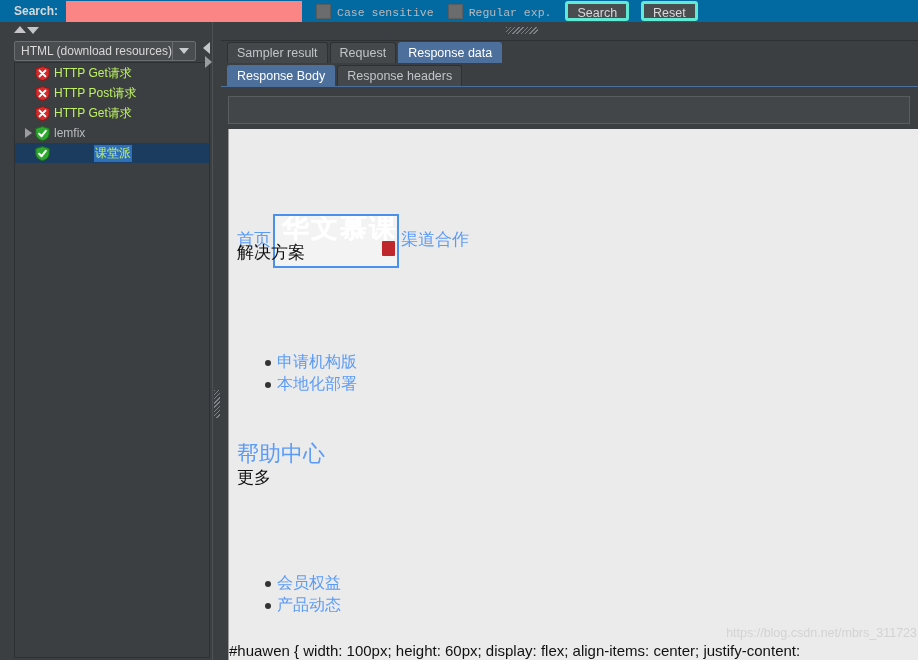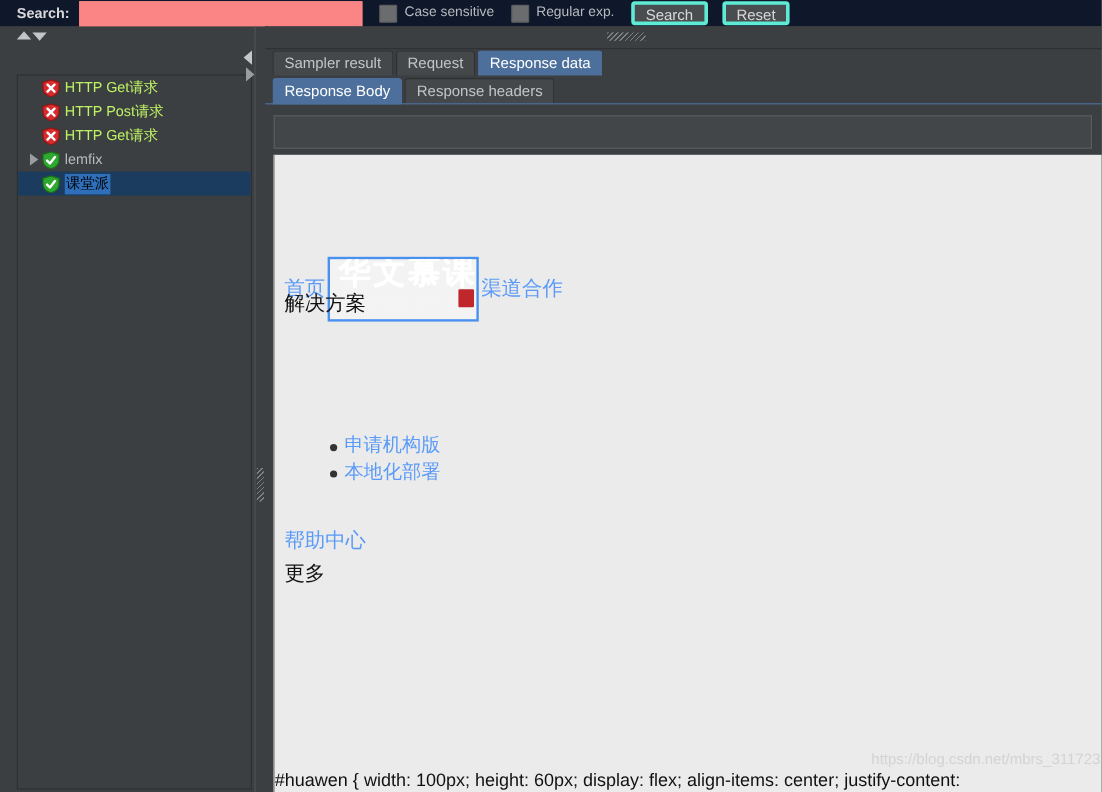--- a/index.html
+++ b/index.html
@@ -9,34 +9,34 @@
     font-family:"Liberation Sans","DejaVu Sans",sans-serif;
     font-size:12px;
     color:#bbbbbb;
     -webkit-font-smoothing:none;
   }
   .app{position:relative;width:918px;height:660px;overflow:hidden;background:#3c3f41;}
 
   
   .searchbar{
     position:absolute;left:0;top:0;width:918px;height:22px;
-    background:#0f172a;
+    background:#0369a1;
     display:flex;align-items:center;
   }
   .search-label{
     color:#d8d8d8;font-size:12px;font-weight:bold;
     margin-left:14px;margin-right:8px;white-space:nowrap;
   }
   .search-field{
     width:230px;height:18px;
     background:#fb8585;
     border:1px solid #fb8585;
     outline:none;margin-top:1px;
   }
-  .chk-wrap{display:flex;align-items:flex-start;margin-left:14px;}
+  .chk-wrap{display:flex;align-items:flex-end;margin-left:14px;font-family:Liberation Mono, monospace;}
   .chk{
     width:13px;height:13px;background:#6a6c6e;
     border:1px solid #5a5c5e;border-radius:1px;display:inline-block;
   }
   .chk-label{margin-left:6px;color:#b6b9bd;font-size:11.5px;white-space:nowrap;}
   .btn{
     height:20px;min-width:56px;
     background:#4a4d50;color:#d8d8d8;
     border:3px solid #5eead4;border-radius:3px;
     font-family:"Liberation Sans",sans-serif;font-size:12.5px;
@@ -77,21 +77,21 @@
     height:20px;display:flex;align-items:center;padding-left:6px;box-sizing:border-box;
     white-space:nowrap;
   }
   .tree-row.selected{background:#1b3c5e;}
   .expander{width:14px;display:flex;align-items:center;justify-content:center;}
   .expander .arrow{width:0;height:0;border-top:5px solid transparent;border-bottom:5px solid transparent;border-left:7px solid #9a9c9f;}
   .shield{width:15px;height:15px;margin-right:4px;flex:0 0 auto;}
   .tree-label{font-size:12px;}
   .tree-label.fail{color:#bef264;}
   .tree-label.ok{color:#b9bbbe;}
-  .tree-label.sel{color:#000000;background:#2f6fba;padding:0 1px;}
+  .tree-label.sel{color:#bef264;background:#2f6fba;padding:0 1px;margin-left:40px;}
 
   
   .vsplit{
     position:absolute;left:212px;top:22px;width:9px;height:638px;
     background:#3c3f41;border-left:1px solid #4f5254;border-right:1px solid #2f3234;
   }
   .grip-v{position:absolute;left:1px;top:368px;width:6px;height:28px;
     background-image:repeating-linear-gradient(135deg,#7d8084 0 1px,transparent 1px 3px);}
 
   
@@ -161,28 +161,28 @@
     position:absolute;left:10px;bottom:3px;width:108px;text-align:center;
     color:#f4f4f4;font-family:"DejaVu Serif",serif;font-size:7.5px;
     letter-spacing:2.2px;white-space:nowrap;
   }
   .logo-seal{
     position:absolute;right:2px;bottom:10px;width:13px;height:15px;
     background:#c0272d;border-radius:1px;
   }
   .sub-line{position:absolute;left:8px;top:112px;font-size:17px;color:#111;white-space:nowrap;}
 
-  ul.doclist{position:absolute;margin:10px;padding:0 0 0 48px;list-style:none;}
+  ul.doclist{position:absolute;margin:0;padding:0 0 0 48px;list-style:none;}
   ul.doclist li{font-size:16px;line-height:22px;color:#5b9bf8;position:relative;white-space:nowrap;}
   ul.doclist li::before{
     content:"";position:absolute;left:-12px;top:9px;width:6px;height:6px;
     background:#333;border-radius:50%;
   }
   .list1{top:222px;}
-  .help-line{position:absolute;left:8px;top:310px;font-size:17px;color:#5b9bf8;white-space:nowrap;}
+  .help-line{position:absolute;left:8px;top:310px;font-size:22px;color:#5b9bf8;white-space:nowrap;}
   .more-line{position:absolute;left:8px;top:337px;font-size:17px;color:#111;white-space:nowrap;}
   .list2{top:443px;}
 
   .csscode{
     position:absolute;left:0;top:513px;width:690px;
     font-size:15px;color:#111;white-space:nowrap;overflow:hidden;
     font-family:"Liberation Sans","DejaVu Sans",sans-serif;
   }
   .watermark{
     position:absolute;right:2px;top:497px;
@@ -211,20 +211,26 @@
     <button class="btn reset">Reset</button>
   </div>
 
   <div class="leftpanel">
 
     <div class="arrows-row">
       <span class="tri up"></span>
       <span class="tri down"></span>
     </div>
 
+    <div class="combo">
+      <span class="combo-text">HTML (download resources)</span>
+      <span class="combo-arrowbox">
+        <span class="caret-down"></span>
+      </span>
+    </div>
 
     <div class="tree" id="tree">
         <div class="tree-row">
           <span class="expander"></span>
           <span class="shield"><svg viewBox="0 0 15 15" width="15" height="15">
               <path d="M7.5 0.6 L14.2 2.6 L14.2 7.4 C14.2 11.2 11.2 13.8 7.5 14.6 C3.8 13.8 0.8 11.2 0.8 7.4 L0.8 2.6 Z" fill="#d82b2b" stroke="#8e1616" stroke-width="1"></path>
               <path d="M4.6 4.6 L10.4 10.4 M10.4 4.6 L4.6 10.4" stroke="#fff" stroke-width="2" stroke-linecap="round" fill="none"></path>
             </svg></span>
           <span class="tree-label fail">HTTP Get请求</span>
         </div>
@@ -306,19 +312,23 @@
         <div class="sub-line">解决方案</div>
 
         <ul class="doclist list1" id="list1">
             <li>申请机构版</li>
             <li>本地化部署</li>
           </ul>
 
         <div class="help-line">帮助中心</div>
         <div class="more-line">更多</div>
 
+        <ul class="doclist list2" id="list2">
+            <li>会员权益</li>
+            <li>产品动态</li>
+          </ul>
 
         <div class="watermark">https://blog.csdn.net/mbrs_311723</div>
         <div class="csscode">#huawen { width: 100px; height: 60px; display: flex; align-items: center; justify-content:</div>
       </div>
     </div>
   </div>
 </div>
 
 </body></html>

